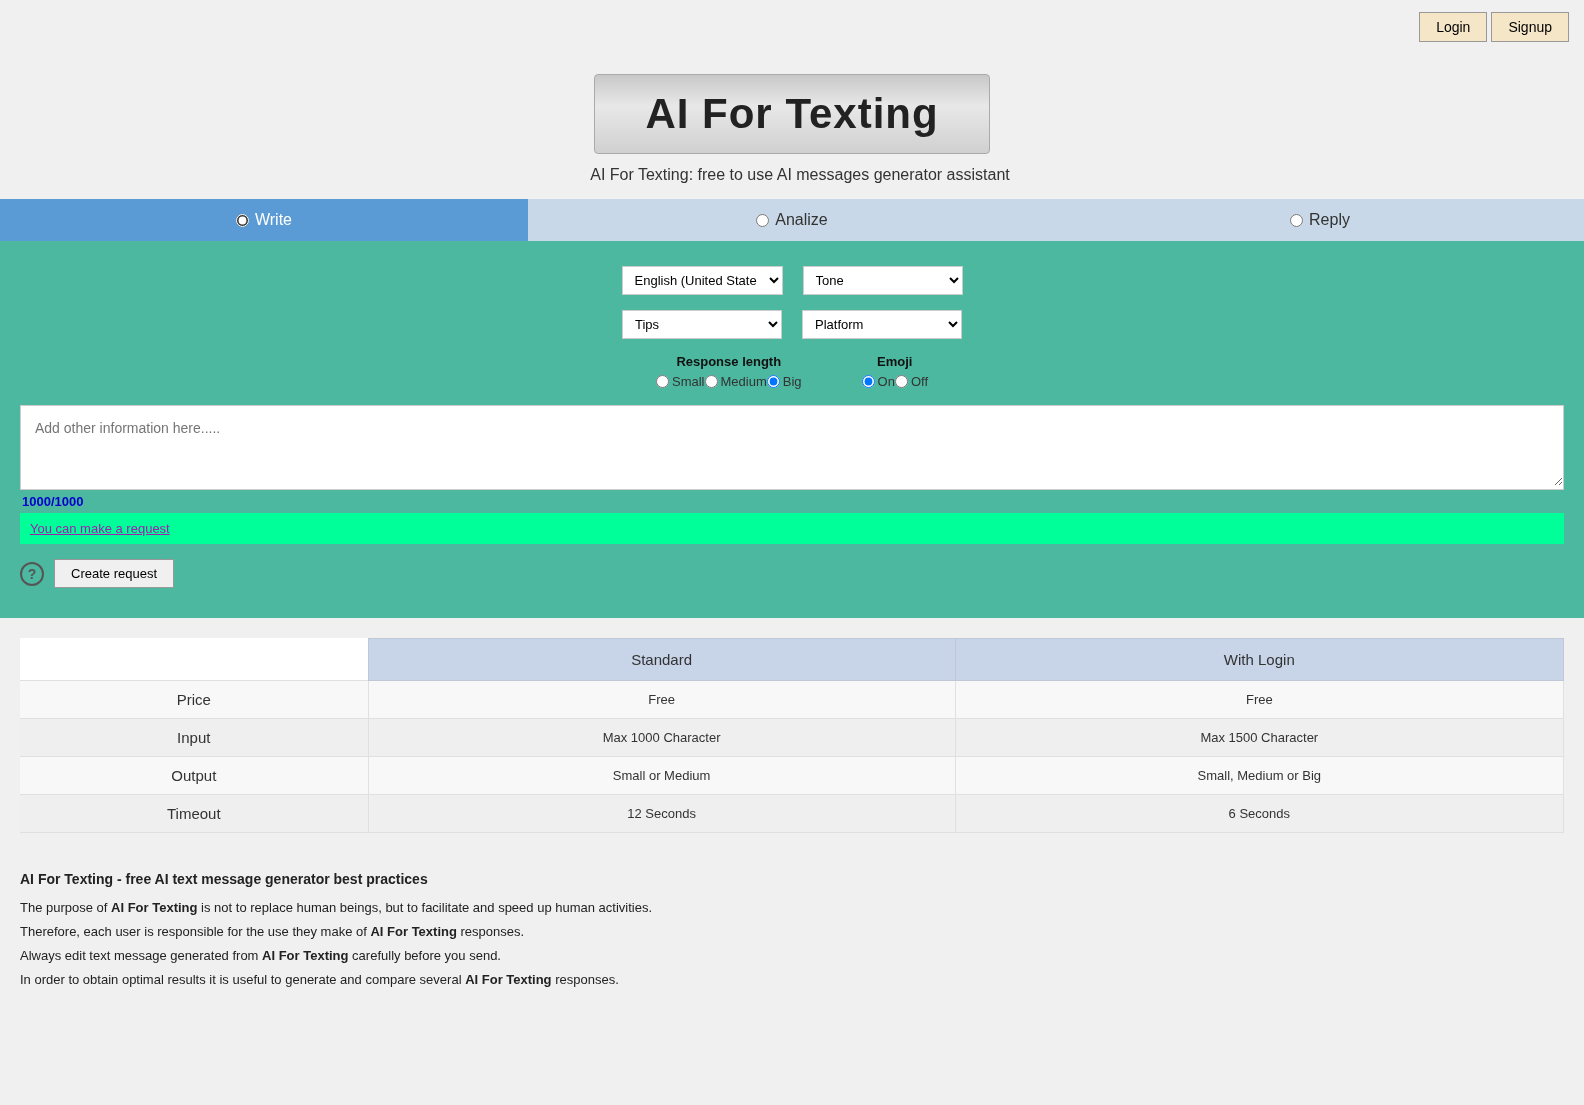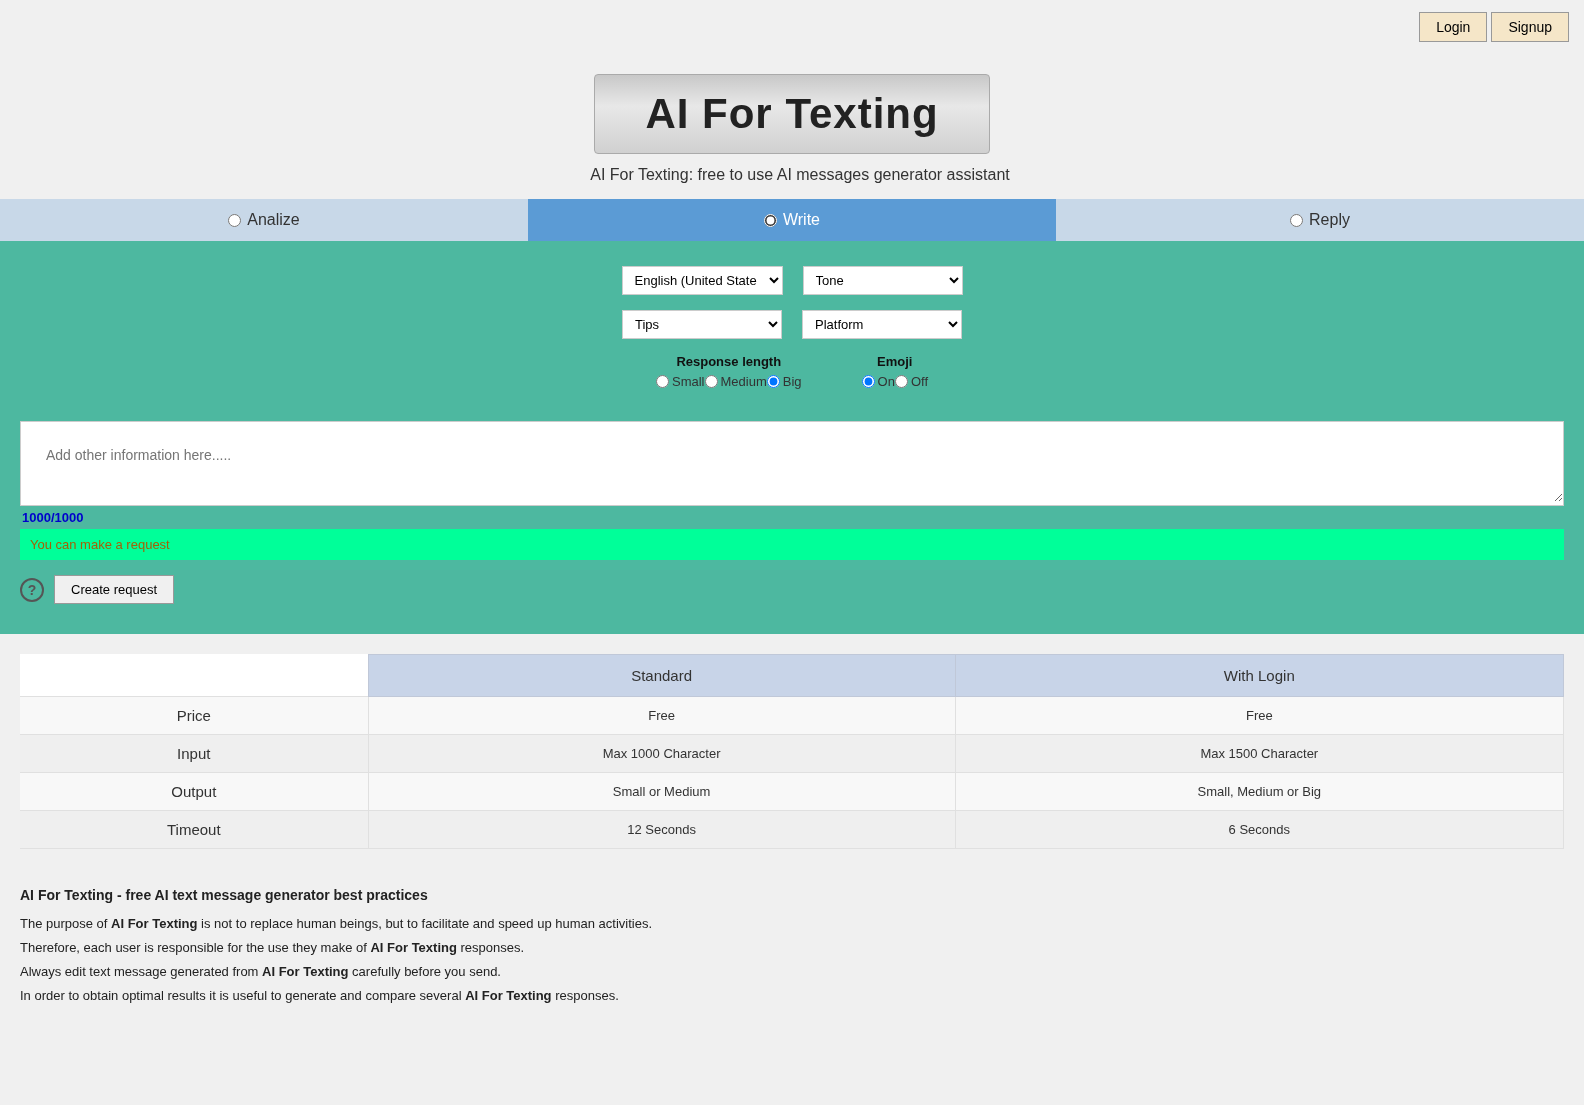--- a/index.html
+++ b/index.html
@@ -97,21 +97,21 @@
       border: 1px solid #ccc;
       background: white;
       min-width: 160px;
     }
 
     
     .options-row {
       display: flex;
       justify-content: center;
       gap: 60px;
-      margin-bottom: 32px;
+      margin-bottom: 16px;
     }
     .option-group {
       text-align: center;
     }
     .option-group label.group-label {
       display: block;
       font-weight: bold;
       font-size: 13px;
       margin-bottom: 5px;
       color: #111;
@@ -133,40 +133,41 @@
     .textarea-wrapper {
       background: white;
       border: 1px solid #ccc;
       margin: 0 0 0 0;
     }
     .main-textarea {
       width: 100%;
       height: 80px;
       border: none;
       outline: none;
-      padding: 25px;
+      padding: 14px;
       font-size: 14px;
       resize: vertical;
       font-family: Arial, sans-serif;
     }
 
     
     .char-count {
       padding: 4px 2px;
       font-size: 13px;
       font-weight: bold;
       color: #0000cc;
     }
 
     
     .status-bar {
       background: #00ff99;
       padding: 8px 10px;
       font-size: 13px;
-      color: #a16207;
+      color: #a21caf;
+      text-decoration: underline;
     }
 
     
     .create-row {
       display: flex;
       align-items: center;
       gap: 10px;
       margin-top: 15px;
     }
     .help-icon {
@@ -264,27 +265,27 @@
 </div>
 
 <div class="title-area">
   <div class="title-box">
     <h1>AI For Texting</h1>
   </div>
   <div class="subtitle">AI For Texting: free to use AI messages generator assistant</div>
 </div>
 
 <div class="tabs">
+  <div class="tab active">
+    <input type="radio" name="mode" checked="" style="">
+    <span>Write</span>
+  </div>
   <div class="tab">
     <input type="radio" name="mode" style="">
     <span>Analize</span>
-  </div>
-  <div class="tab active">
-    <input type="radio" name="mode" checked="" style="">
-    <span>Write</span>
   </div>
   <div class="tab">
     <input type="radio" name="mode" style="">
     <span>Reply</span>
   </div>
 </div>
 
 <div class="main-section">
 
   <div class="controls-row">

